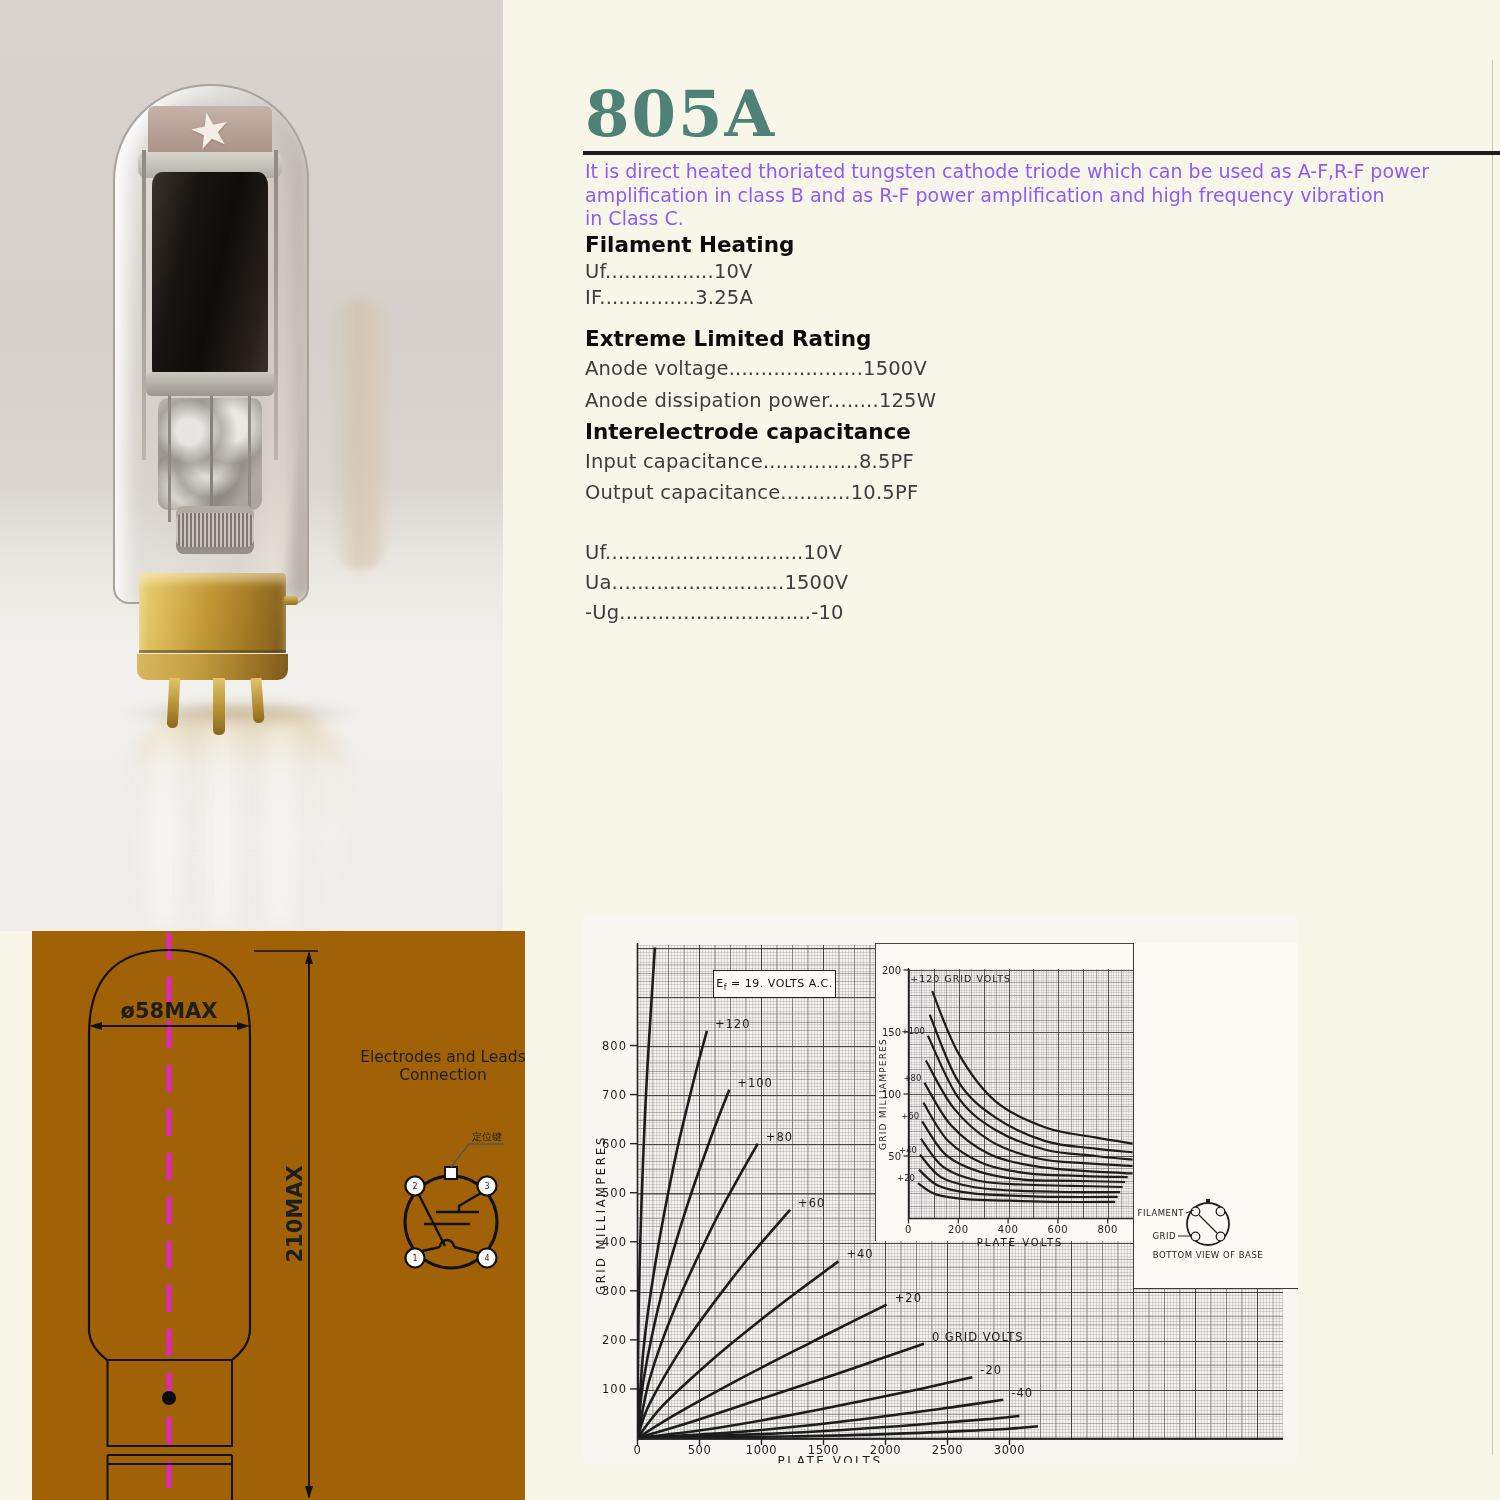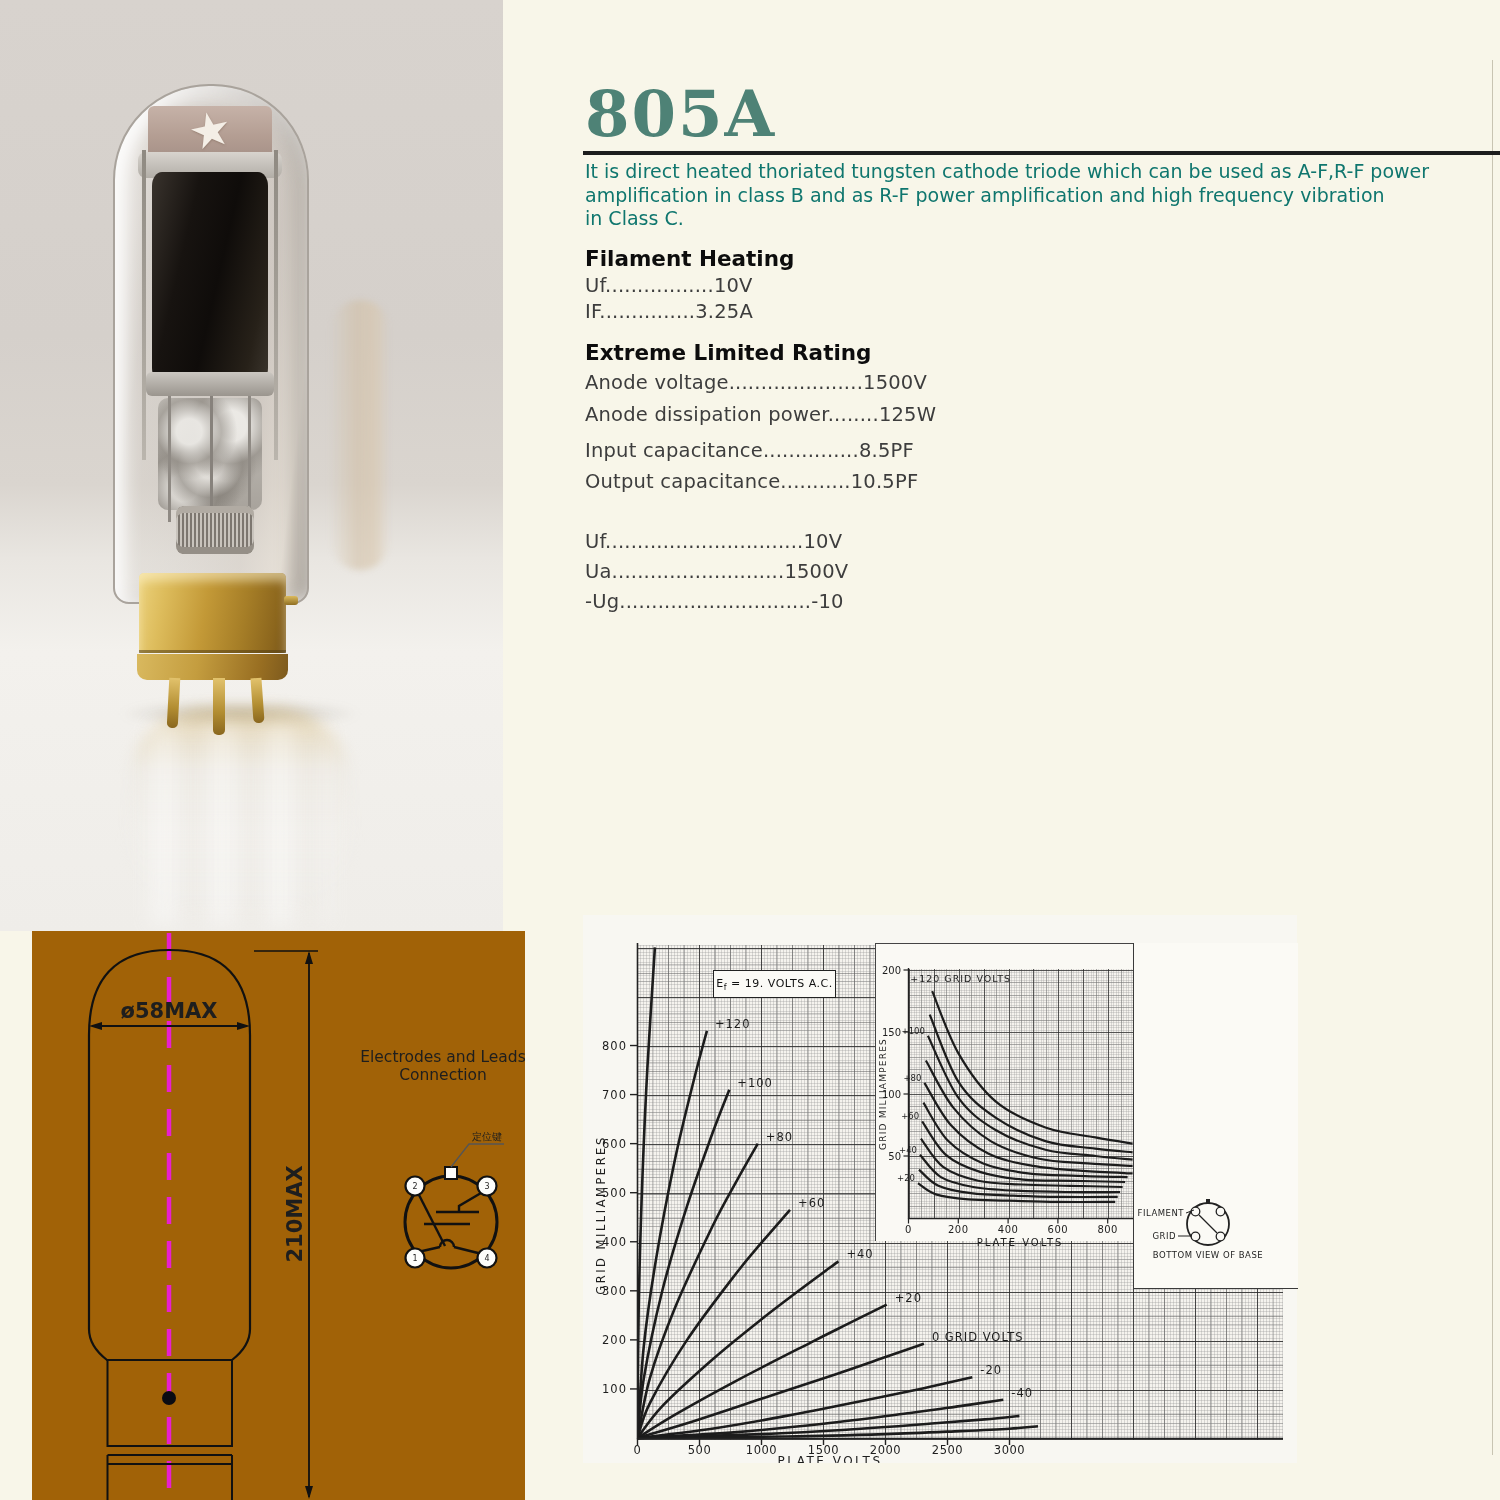--- a/index.html
+++ b/index.html
@@ -60,22 +60,22 @@
   .refl{left:130px;top:708px;width:220px;height:205px;border-radius:35%;
     background:linear-gradient(180deg,rgba(213,184,118,.5),rgba(232,227,217,.35) 30%,rgba(242,240,235,.25) 60%,rgba(242,240,235,0));
     filter:blur(7px);}
   .refl2{left:150px;top:725px;width:180px;height:200px;opacity:.65;filter:blur(9px);
     background:repeating-linear-gradient(90deg,rgba(255,255,255,.55) 0 28px,rgba(233,228,220,.15) 28px 58px);}
 
   
   .vline{position:absolute;left:1492px;top:60px;width:1px;height:1395px;background:#c8c4b2;}
   .title{position:absolute;left:585px;top:80px;font-family:"DejaVu Serif",serif;font-weight:bold;font-size:64px;line-height:68px;color:#4e8276;letter-spacing:2px;}
   .rule{position:absolute;left:583px;top:151px;width:917px;height:4px;background:#1d1d1d;}
-  .desc{position:absolute;left:585px;top:160px;width:910px;font-size:19px;line-height:23.5px;color:#0f766e;}
-  .specs{position:absolute;left:585px;top:248px;width:910px;color:#3d3d3d;}
+  .desc{position:absolute;left:585px;top:160px;width:910px;font-size:19px;line-height:23.5px;color:#8b5cf6;}
+  .specs{position:absolute;left:585px;top:234px;width:910px;color:#3d3d3d;}
   .specs h3{margin:0 0 3px 0;font-size:21.5px;line-height:22px;color:#0d0d0d;font-weight:bold;}
   .specs .row{font-size:19.5px;letter-spacing:.2px;}
   .sec-0{margin-top:0;}  .sec-0 .row{line-height:26px;}
   .sec-1{margin-top:17px;} .sec-1 .row{line-height:32px;}
   .sec-2{margin-top:4px;}  .sec-2 .row{line-height:31px;}
   .sec-3{margin-top:30px;} .sec-3 .row{line-height:30px;}
 
   
   .drawing{position:absolute;left:0;top:931px;width:493px;height:690px;background:#a16207;margin-left:32px;}
 
@@ -150,20 +150,21 @@
       <h3>Filament Heating</h3>
       <div class="row">Uf.................10V</div>
       <div class="row">IF...............3.25A</div>
     </div>
     <div class="sec-1">
       <h3>Extreme Limited Rating</h3>
       <div class="row">Anode voltage.....................1500V</div>
       <div class="row">Anode dissipation power........125W</div>
     </div>
     <div class="sec-2">
+      <h3>Interelectrode capacitance</h3>
       <div class="row">Input capacitance...............8.5PF</div>
       <div class="row">Output capacitance...........10.5PF</div>
     </div>
     <div class="sec-3">
       <div class="row">Uf...............................10V</div>
       <div class="row">Ua...........................1500V</div>
       <div class="row">-Ug..............................-10</div>
     </div>
   </div>
 

